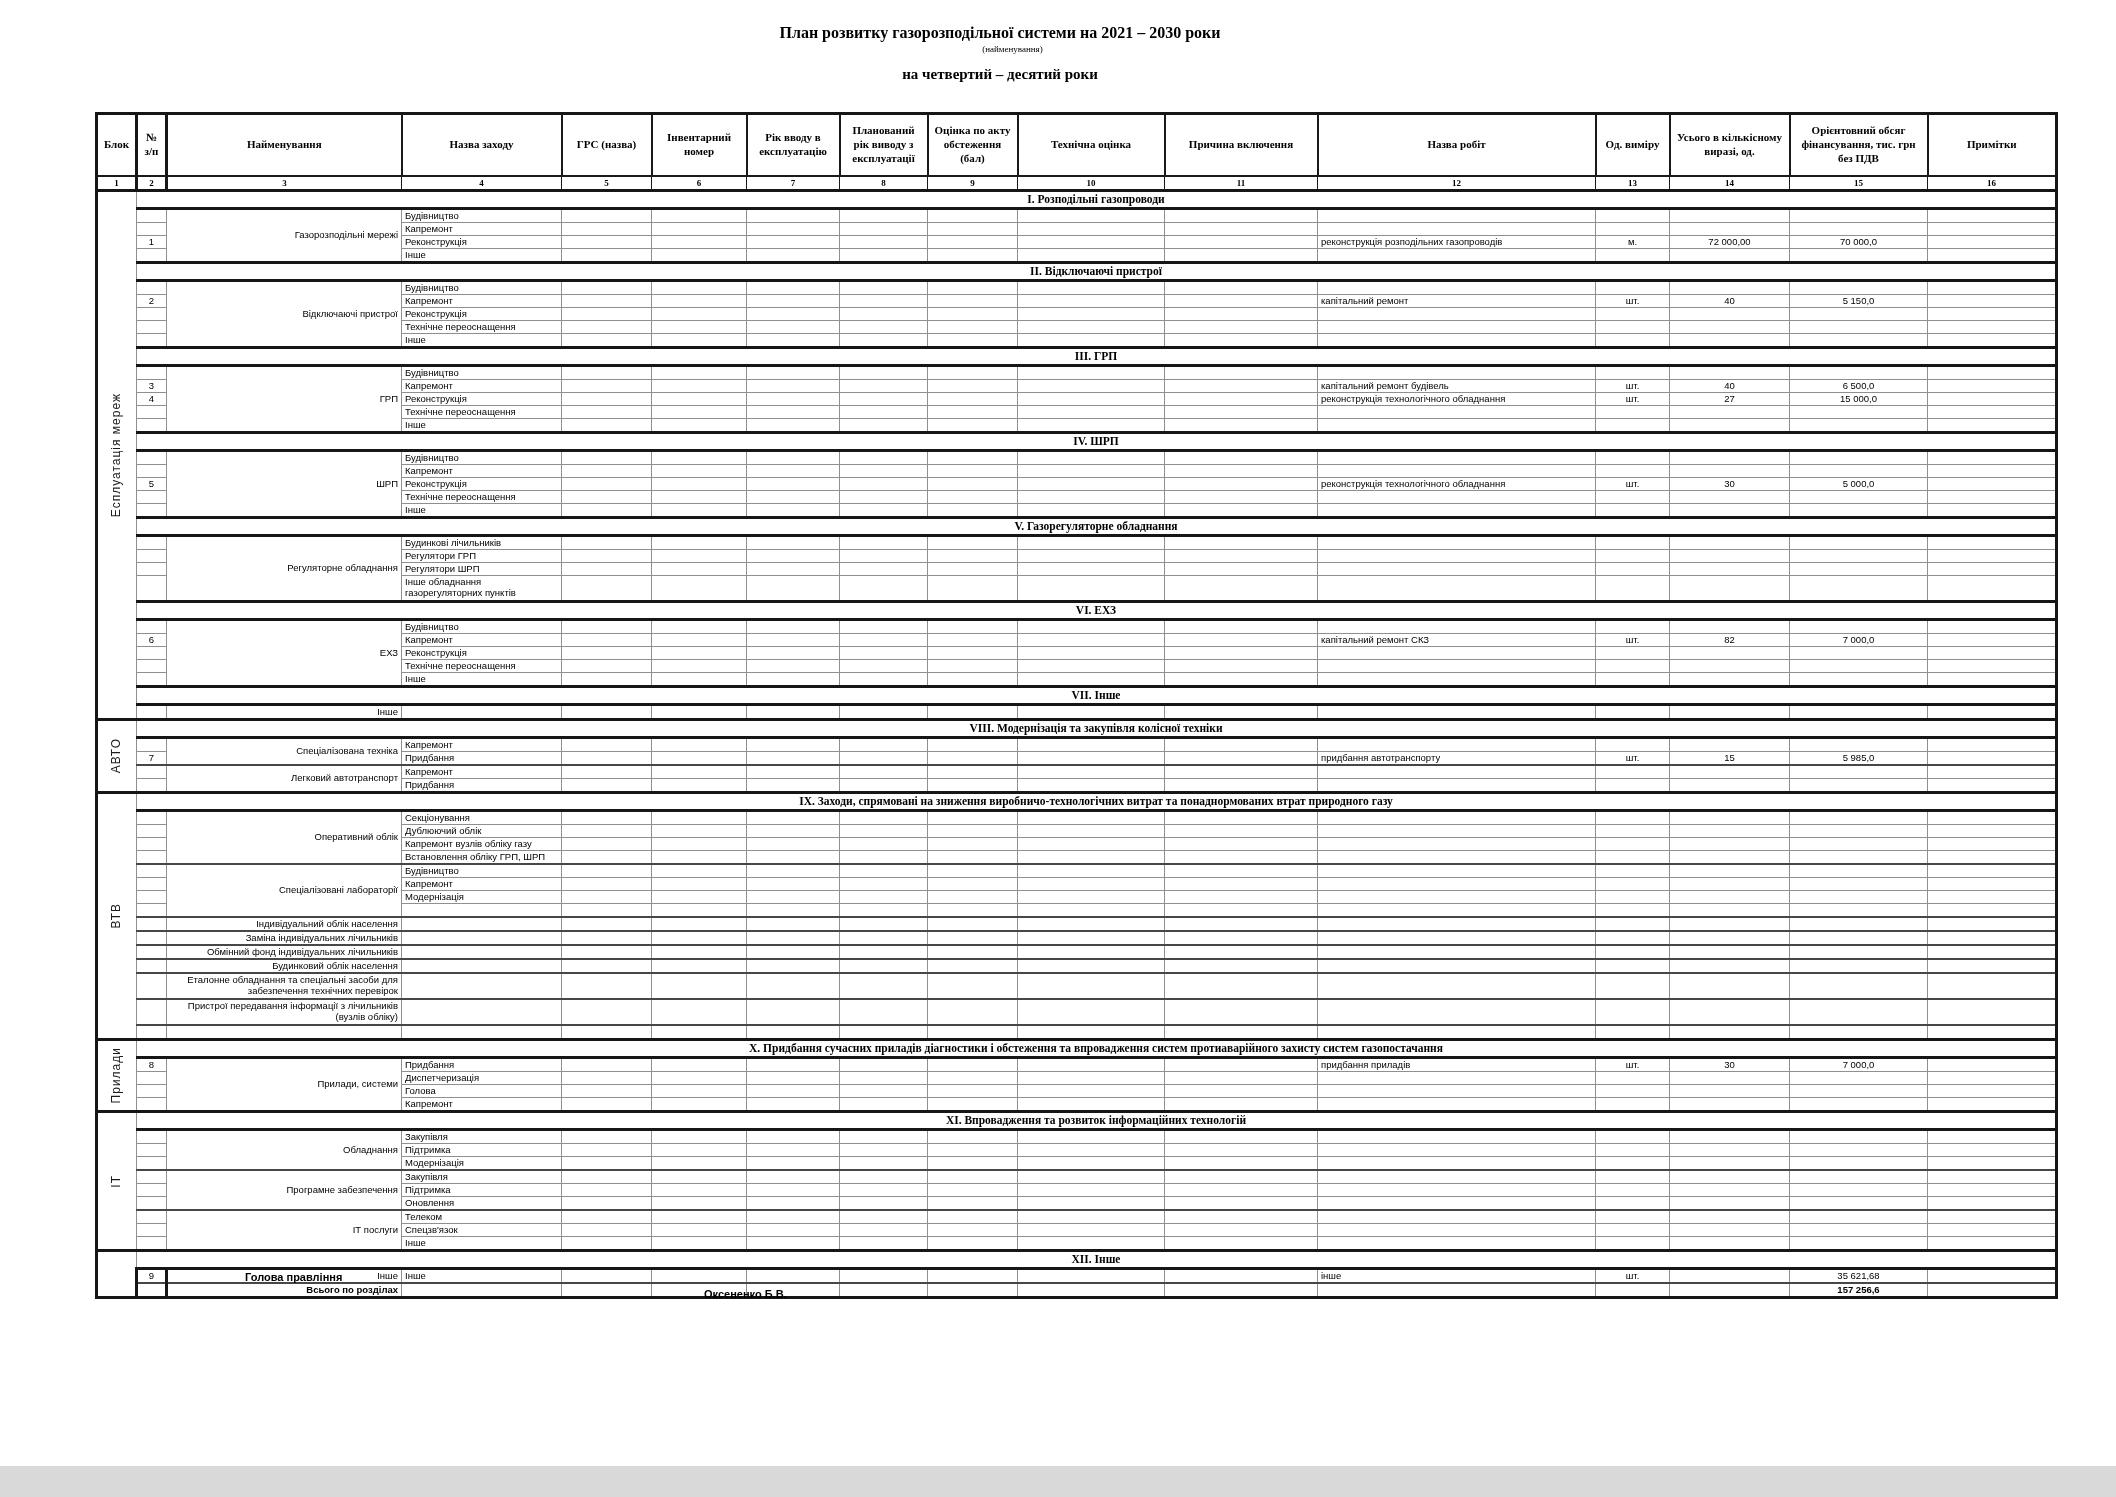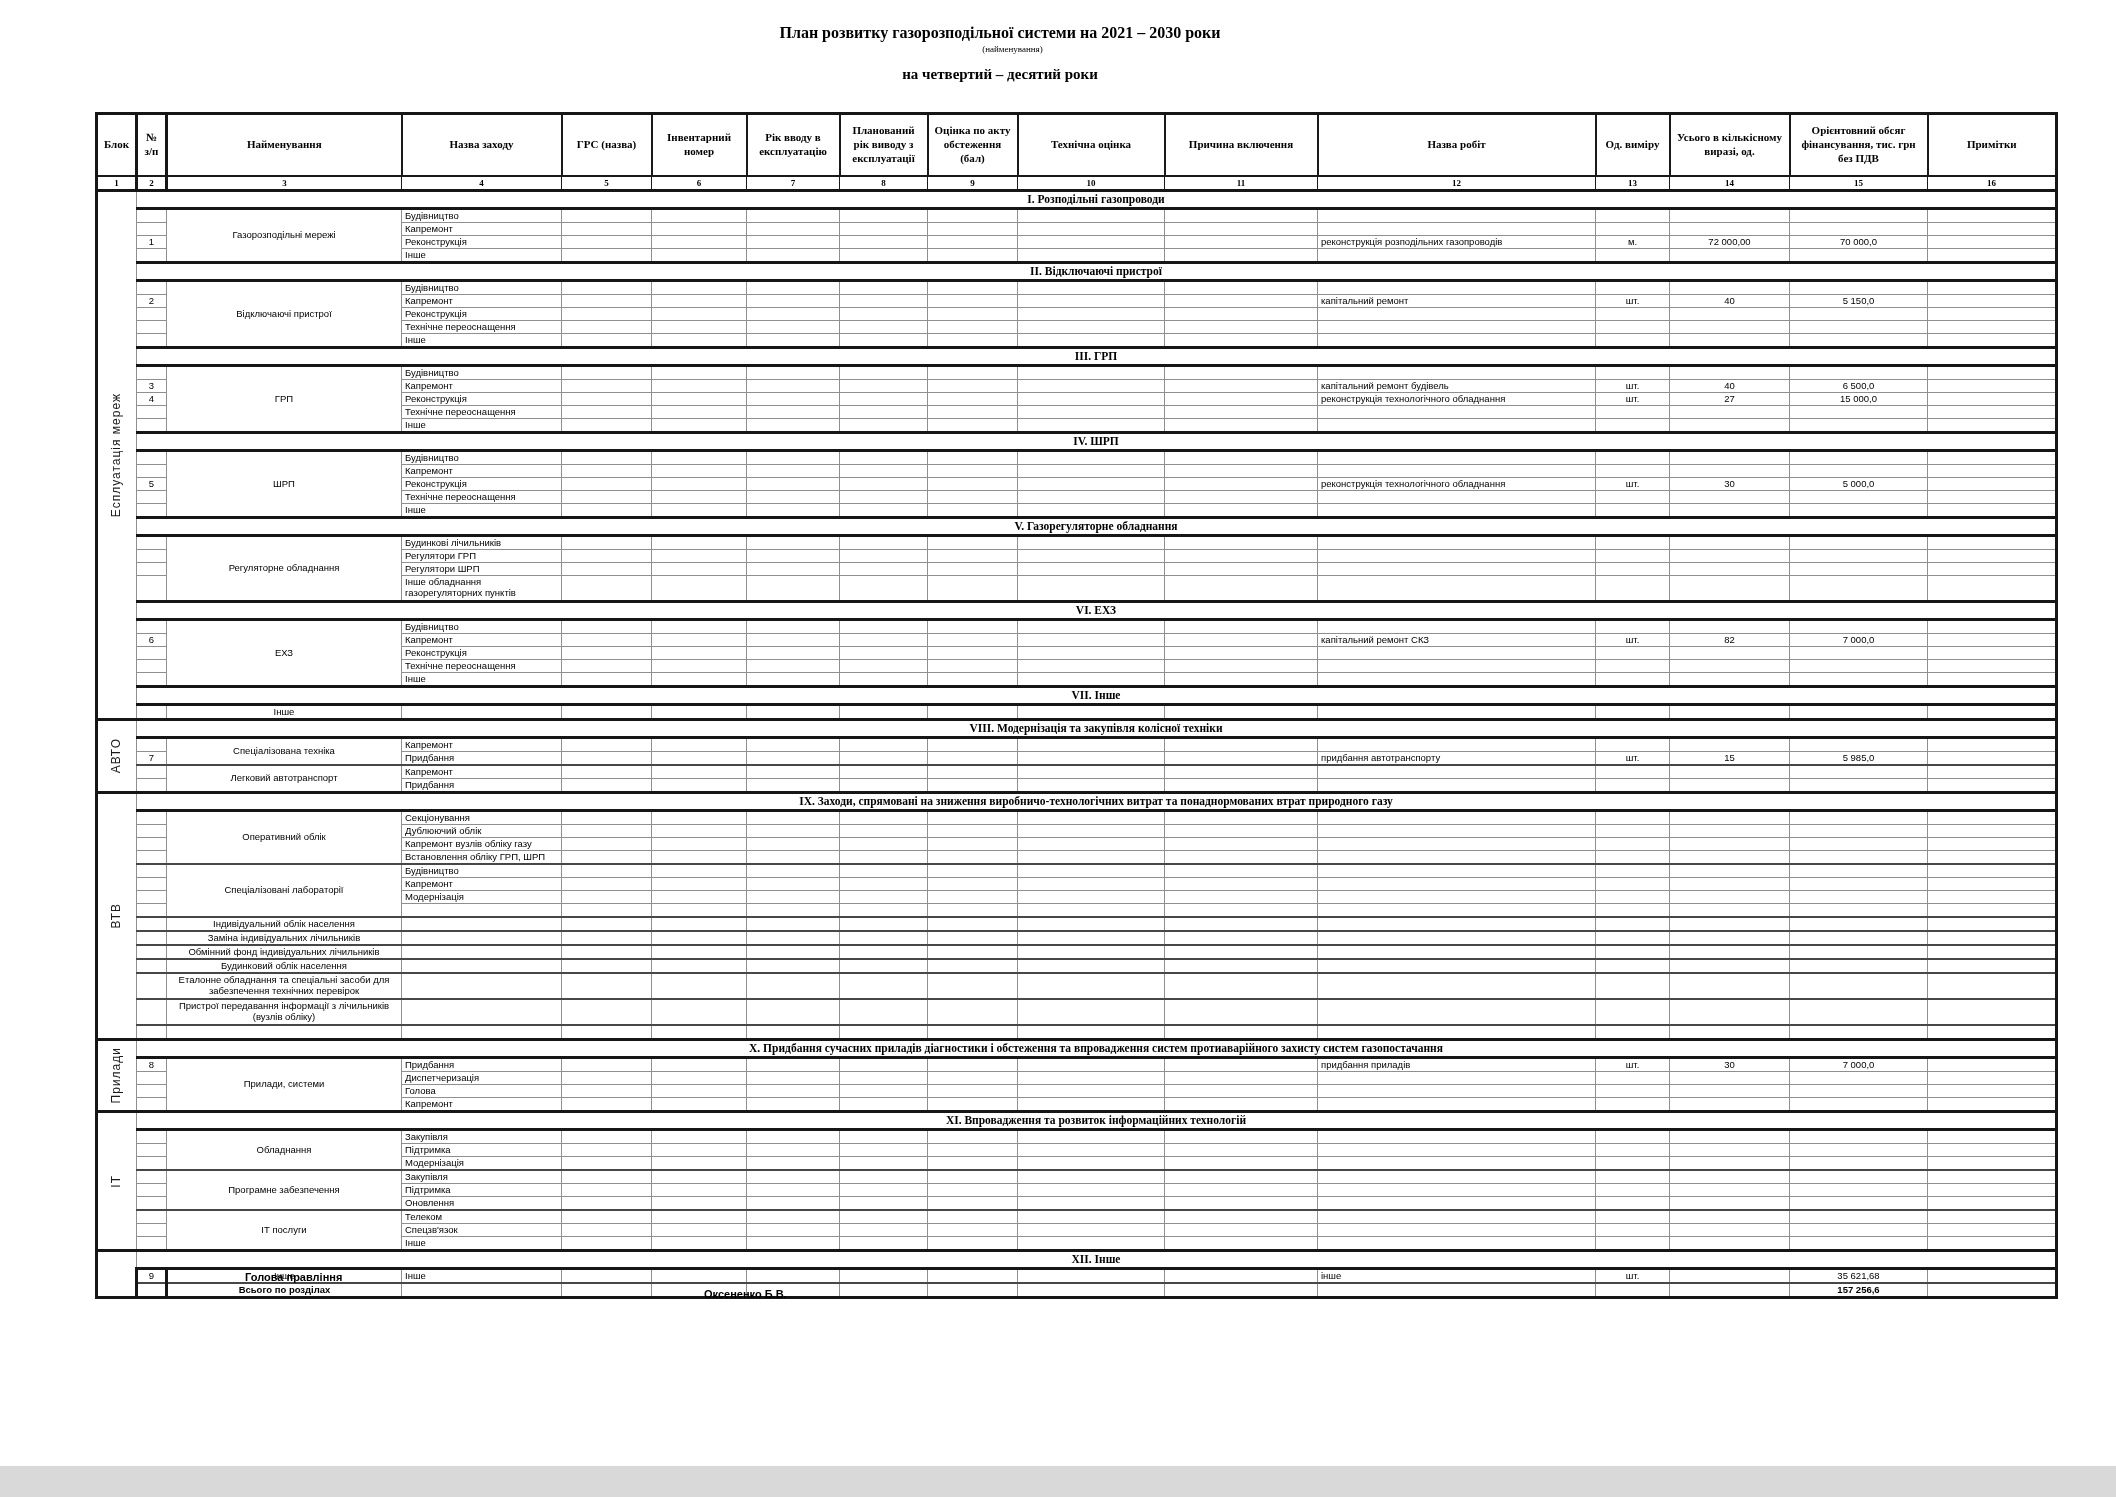--- a/index.html
+++ b/index.html
@@ -25,21 +25,21 @@
      padding:2px 3px;height:56px;}
   tr.cn td{border:1px solid #1a1a1a;border-bottom:2px solid #1a1a1a;
            font-family:"Liberation Serif",serif;font-weight:bold;font-size:9px;
            text-align:center;height:12px;padding:0;}
   tr.sh td{border-top:3px solid #161616;border-bottom:3px solid #161616;height:15px;}
   tr.gt td{border-top:2px solid #474747;}
   tr.tall td{height:24px;}
   td.s{font-family:"Liberation Serif",serif;font-weight:bold;font-size:11.5px;
        text-align:center;margin-left:27px;}
   td.n{text-align:center;}
-  td.nm{text-align:center;margin-left:44px;}
+  td.nm{text-align:right;margin-left:44px;}
   td.z,td.w{text-align:left;}
   td.u,td.q,td.f{text-align:center;}
   td.bold{font-weight:bold;}
   td.b{padding:0;text-align:center;vertical-align:middle;}
   .vtext{writing-mode:vertical-rl;transform:rotate(180deg);margin:0 auto;
          font-size:12px;letter-spacing:1px;white-space:nowrap;color:#1c1c1c;}
   .nb{border-left:3px solid #161616 !important;border-right:3px solid #161616 !important;}
 
   
   .sig{position:absolute;top:1271px;font-weight:bold;font-size:11px;}

